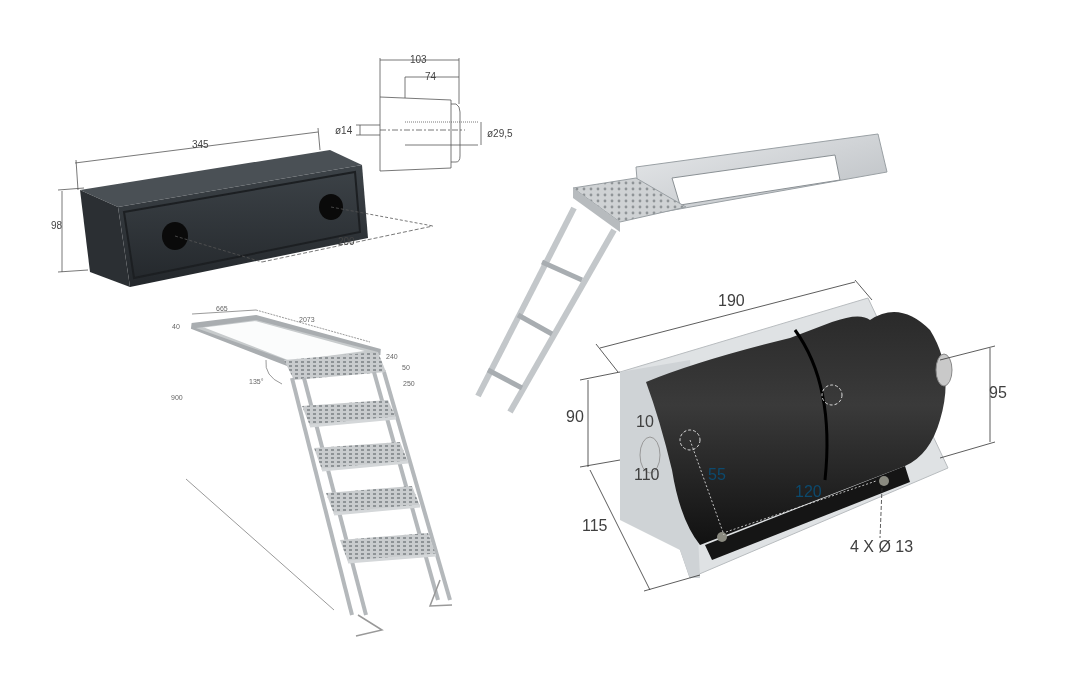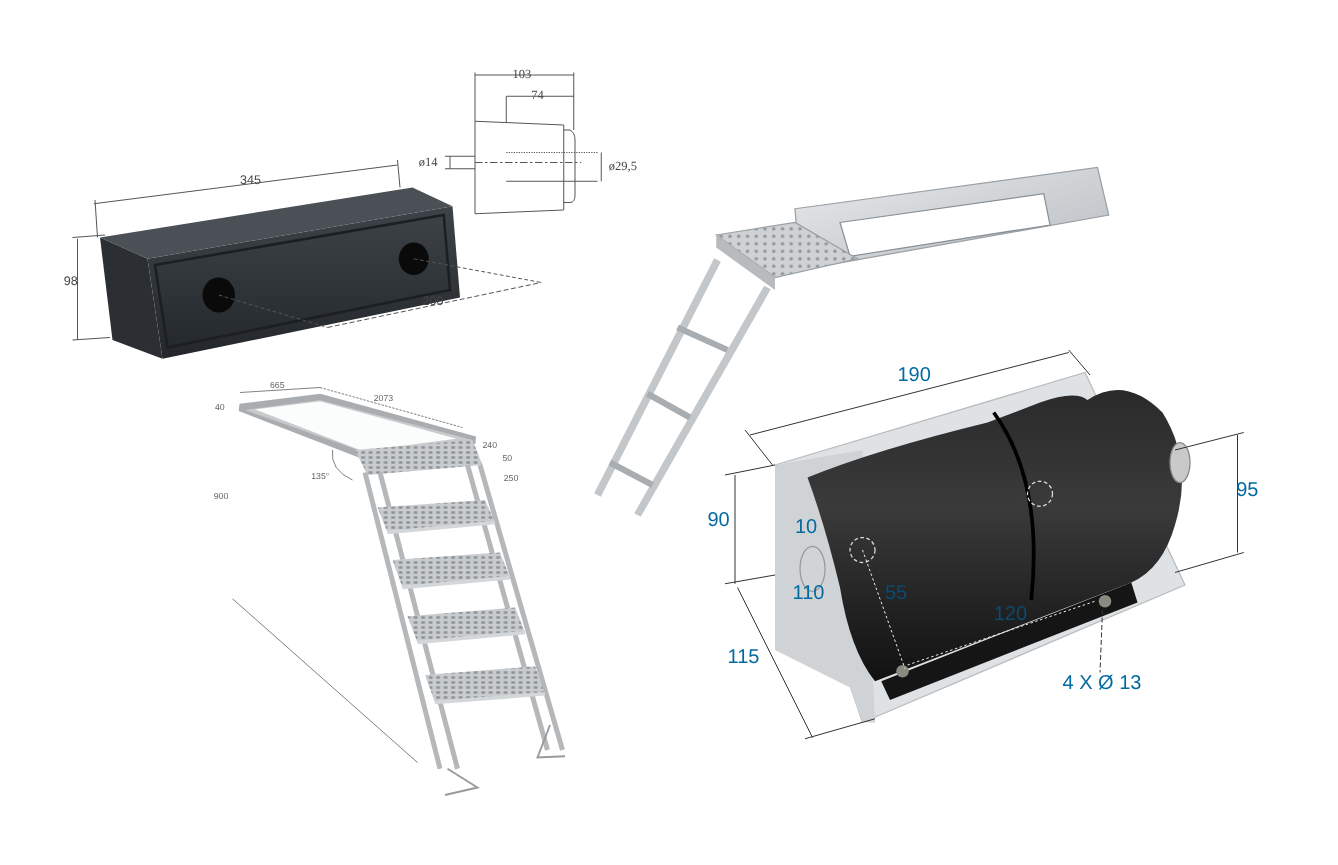--- a/index.html
+++ b/index.html
@@ -1,23 +1,23 @@
 <!DOCTYPE html>
 <html><head>
 <meta charset="utf-8">
 <style>
   html, body { margin:0; padding:0; background:#ffffff; }
   body { width:1070px; height:692px; position:relative; overflow:hidden;
          font-family:"Liberation Sans", sans-serif; }
   .canvas { position:absolute; left:0; top:0; width:1070px; height:692px; }
   .lbl { position:absolute; color:#333; font-family:"Liberation Sans", sans-serif; white-space:nowrap; }
-  .lbl.sm { font-size:10px; color:#444;font-family:Liberation Serif, serif; }
+  .lbl.sm { font-size:10px; color:#444; }
   .lbl.md { font-size:10px; color:#444; }
   .lbl.tiny { font-size:7px; color:#666; }
-  .lbl.lg { font-size:16px; color:#0369a1; }
+  .lbl.lg { font-size:16px; color:#404040; }
   .lbl.lg.white { color:#0c4a6e; }
 </style>
 </head>
 <body>
 
 <div class="canvas">
 
   <svg width="1070" height="692" viewBox="0 0 1070 692" style="position:absolute;left:0;top:0">
     <defs>
       <linearGradient id="rub" x1="0" y1="0" x2="0" y2="1">

